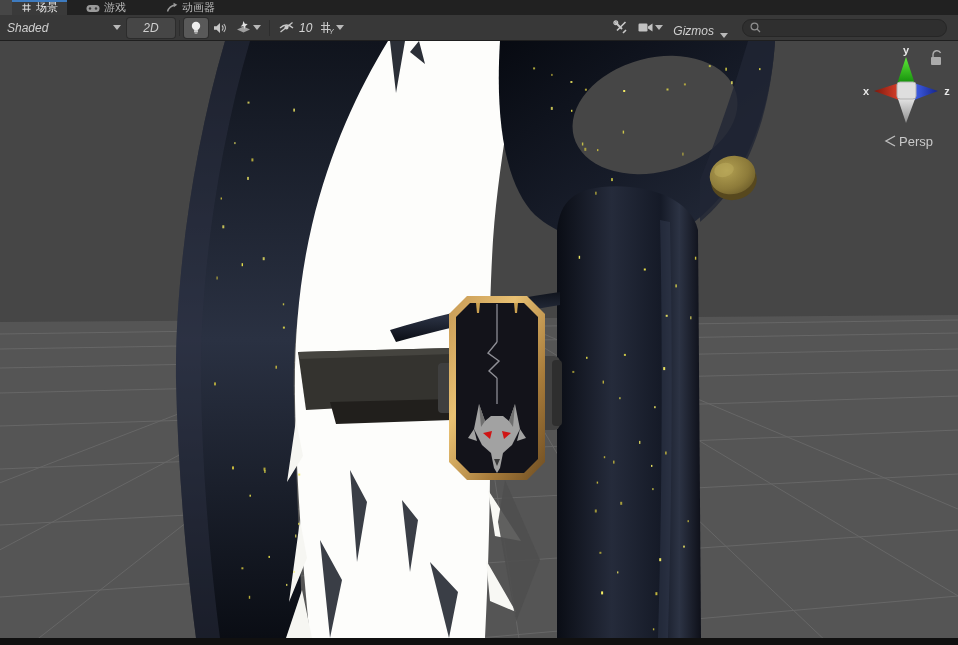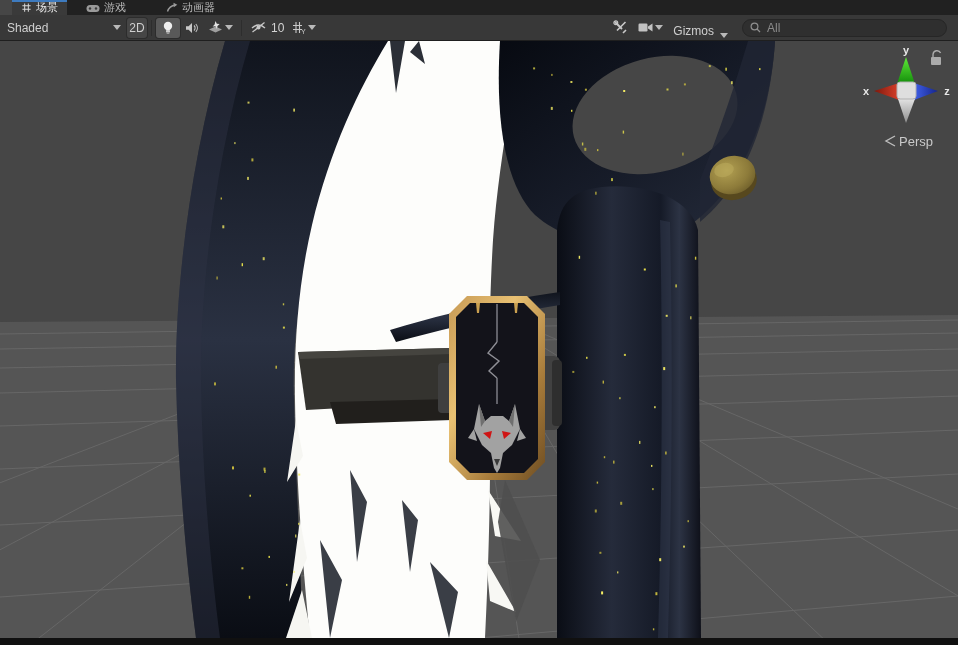--- a/index.html
+++ b/index.html
@@ -11,21 +11,21 @@
   .tab{display:flex;align-items:center;gap:4px;padding:0 9px;font-size:11px;color:#b7b7b7;position:relative;cursor:default;}
   .tab.active{background:#3a3a3a;color:#e2e2e2;}
   .tab.active::before{content:"";position:absolute;top:0;left:0;right:0;height:2px;background:#3E7BBF;}
   .tab svg{flex:0 0 auto;}
   .tab-gap1{width:10px;} .tab-gap2{width:22px;}
   .kebab{margin-left:auto;width:18px;display:flex;flex-direction:column;justify-content:center;align-items:center;gap:2px;}
   .kebab i{width:2px;height:2px;background:#9a9a9a;border-radius:50%;}
 
   
   .toolbar{position:absolute;top:15px;left:0;width:958px;height:26px;background:#383838;border-bottom:1px solid #1f1f1f;display:flex;align-items:center;padding:0 5px;font-size:12px;color:#cfcfcf;}
-  .tb-btn{display:flex;align-items:center;justify-content:center;height:20px;border-radius:3px;padding:0 4px;gap:2px;}
+  .tb-btn{display:flex;align-items:center;justify-content:center;height:20px;border-radius:3px;padding:0 4px;gap:2px;font-style:italic;}
   .tb-btn.raised{background:#464646;box-shadow:0 0 0 1px #2c2c2c;}
   .tb-btn.on{background:#595959;box-shadow:0 0 0 1px #2c2c2c;}
   .shading-dd{width:122px;display:flex;align-items:center;justify-content:space-between;height:20px;padding:0 6px 0 2px;}
   .sep{width:1px;height:16px;background:#2d2d2d;margin:0 4px;}
   .count{font-size:12px;color:#d4d4d4;margin-left:2px;}
   .spacer{flex:1;}
   .gizmos-dd{display:flex;align-items:flex-end;gap:6px;height:20px;padding:0 6px;}
   .searchbox{display:flex;align-items:center;width:205px;height:18px;background:#2f2f2f;border:1px solid #262626;border-radius:9px;padding:0 7px;margin:0 6px 0 8px;gap:4px;}
   .searchbox input{flex:1;min-width:0;background:transparent;border:none;outline:none;color:#bdbdbd;font-size:12px;}
   .searchbox input::placeholder{color:#8b8b8b;}
@@ -70,21 +70,21 @@
         <i></i>
         <i></i>
       </div>
   </div>
 
   <div class="toolbar">
     <div class="tb-btn shading-dd">
       <span>Shaded</span>
       <span class="arrow"></span>
     </div>
-    <div class="tb-btn raised" style="width:20px">
+    <div class="tb-btn raised" style="width:48px">
       <span>2D</span>
     </div>
     <div class="sep"></div>
     <div class="tb-btn on" style="width:24px">
       <svg width="12" height="14" viewBox="0 0 12 14">
           <circle cx="6" cy="5" r="4.2" fill="#efefef"></circle>
           <rect x="4" y="9" width="4" height="2.4" rx="0.6" fill="#cfcfcf"></rect>
           <rect x="4.6" y="11.6" width="2.8" height="1.3" rx="0.5" fill="#9f9f9f"></rect>
         </svg>
     </div>
@@ -134,21 +134,20 @@
     </div>
     <div class="tb-btn gizmos-dd">
       <span>Gizmos</span>
       <span class="arrow"></span>
     </div>
     <div class="searchbox">
       <svg width="11" height="11" viewBox="0 0 11 11">
           <circle cx="4.5" cy="4.5" r="3.4" fill="none" stroke="#8f8f8f" stroke-width="1.2"></circle>
           <path d="M7 7 l3 3" stroke="#8f8f8f" stroke-width="1.2"></path>
         </svg>
-      <input type="text" placeholder="All" style="">
     </div>
   </div>
 
   <div id="sceneWrap">
     <svg width="958" height="597" viewBox="0 41 958 597">
       <defs>
         <linearGradient id="cloak" x1="0" y1="0" x2="1" y2="1">
           <stop offset="0" stop-color="#070a11"></stop>
             <stop offset=".55" stop-color="#171c29"></stop>
             <stop offset="1" stop-color="#262d3d"></stop>

